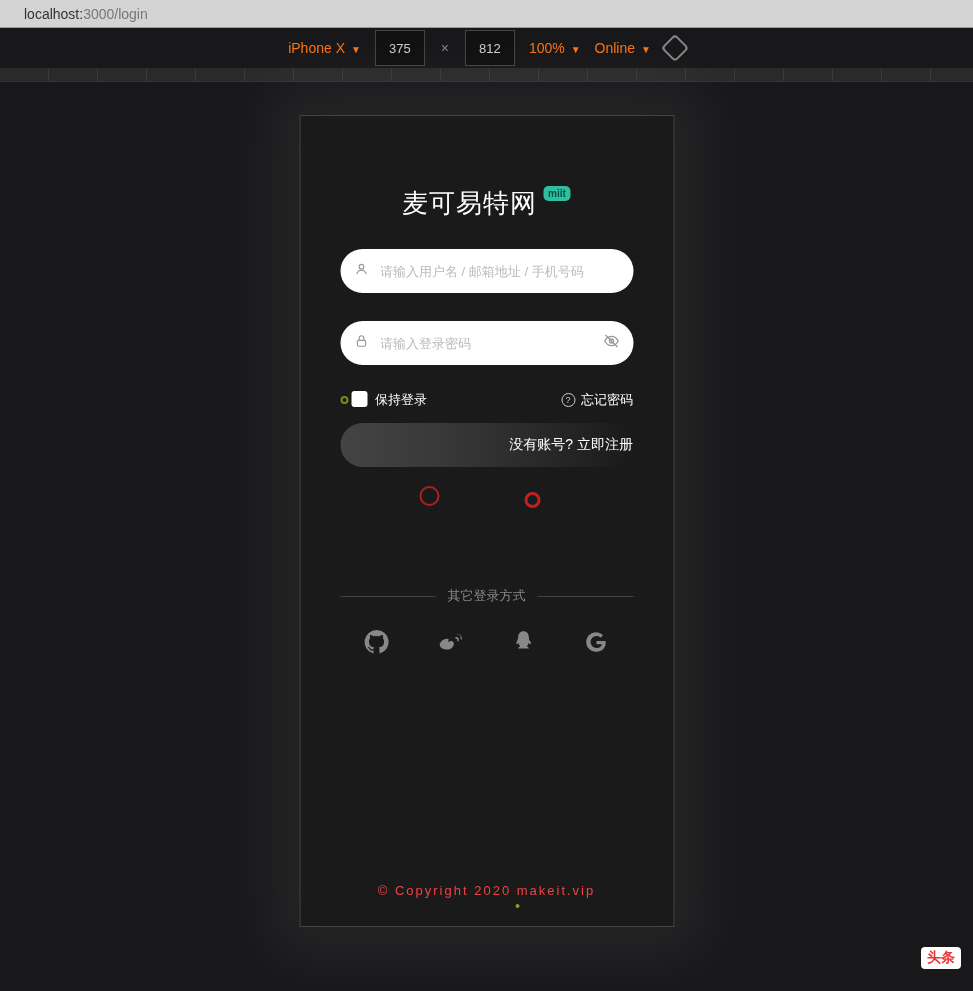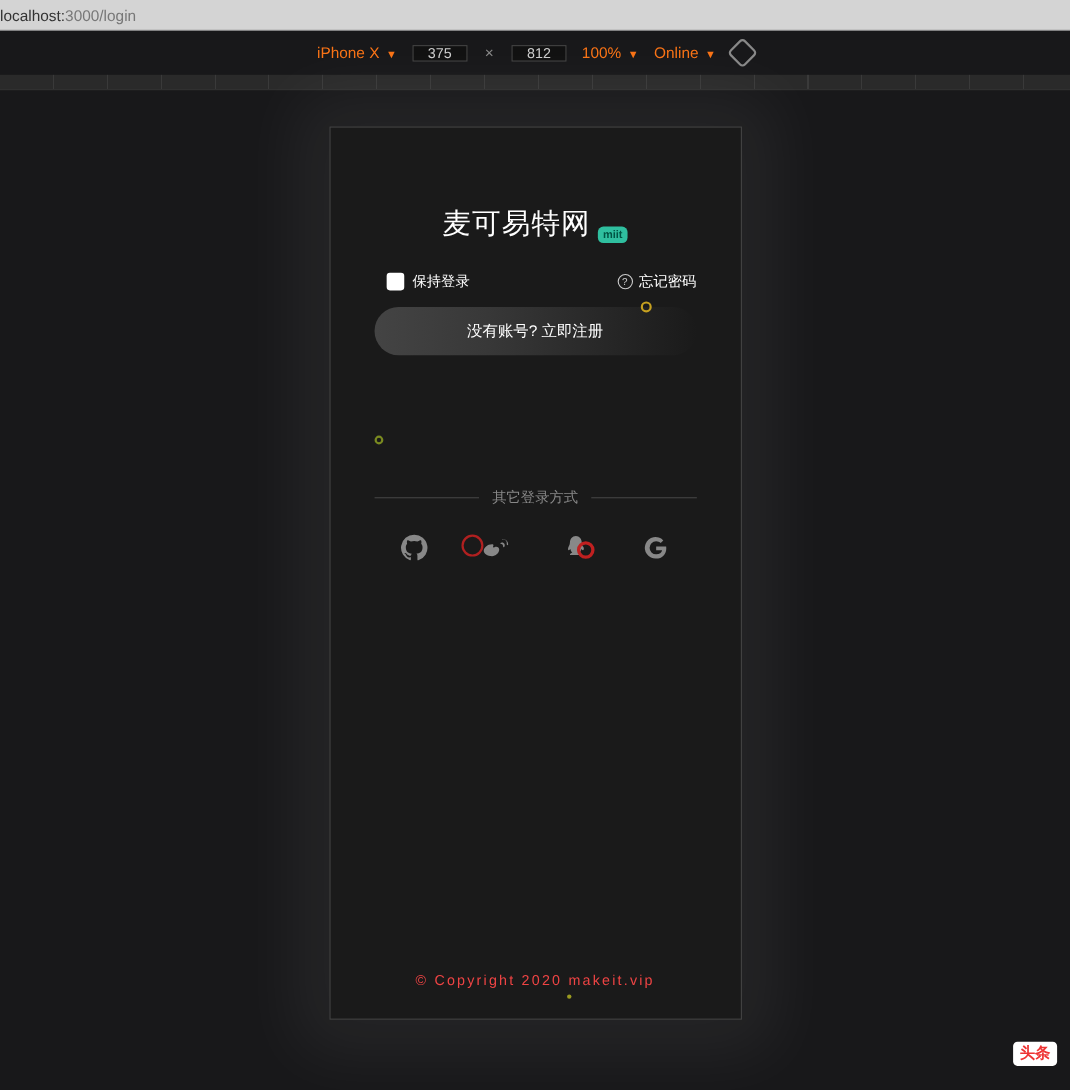--- a/index.html
+++ b/index.html
@@ -1,52 +1,52 @@
 <!DOCTYPE html>
 <html><head>
 <meta charset="utf-8">
 <style>
 * { margin: 0; padding: 0; box-sizing: border-box; }
 body { width: 973px; height: 991px; background: #18181a; font-family: -apple-system, "Microsoft YaHei", sans-serif; overflow: hidden; position: relative; }
 
-.url-bar { background: #d4d4d4; padding: 4px 0; font-size: 14px; color: #333; border-bottom: 1px solid #999; height: 28px; display: flex; align-items: center; }
+.url-bar { background: #d4d4d4; padding: 4px 24px; font-size: 14px; color: #333; border-bottom: 1px solid #999; height: 28px; display: flex; align-items: center; }
 .url-bar .path { color: #777; }
 
 .devtools-bar { background: #18181a; height: 40px; display: flex; align-items: center; justify-content: center; gap: 14px; color: #ddd; font-size: 14px; }
 .device-select { color: #f97316; background: transparent; }
 .device-select .caret { font-size: 10px; margin-left: 2px; }
-.dim-input { width: 50px; height: 15px; background: #111; border: 1px solid #444; color: #ccc; text-align: center; font-size: 13px; }
+.dim-input { width: 50px; height: 36px; background: #111; border: 1px solid #444; color: #ccc; text-align: center; font-size: 13px; }
 .dim-times { color: #888; margin: 0 2px; }
 .rotate-icon { width: 20px; height: 20px; border: 2px solid #888; border-radius: 4px; transform: rotate(45deg); display: inline-block; }
 
 .ruler-h { height: 14px; background: repeating-linear-gradient(to right, #2a2a2a 0, #2a2a2a 48px, #3a3a3a 48px, #3a3a3a 49px); border-bottom: 1px solid #333; }
 
 .viewport { position: absolute; top: 115px; left: 50%; transform: translateX(-50%); width: 375px; height: 812px; background: #1a1a1a; border: 1px solid #444; box-shadow: 0 0 60px 30px rgba(255,255,255,0.06); }
 
 .phone-content { width: 100%; height: 100%; position: relative; display: flex; flex-direction: column; align-items: center; padding: 0 40px; color: #fff; }
 
-.logo-row { margin-top: 70px; display: flex; align-items: flex-end; gap: 6px; }
+.logo-row { margin-top: 70px; display: flex; align-items: flex-start; gap: 6px; }
 .logo-text { font-size: 26px; font-weight: 400; color: #fff; letter-spacing: 1px; }
 .badge { background: #2fbf9f; color: #054; font-size: 10px; font-weight: 700; padding: 2px 5px; border-radius: 5px; }
 
 .field { position: relative; width: 100%; margin-top: 28px; }
 .field:first-of-type { margin-top: 50px; }
 .field input { width: 100%; height: 44px; border-radius: 22px; background: #fff; border: none; padding: 0 44px 0 40px; font-size: 13px; color: #333; outline: none; }
 .field input::placeholder { color: #bbb; }
 .field .left-icon { position: absolute; left: 14px; top: 50%; transform: translateY(-50%); color: #999; }
 .field .right-icon { position: absolute; right: 14px; top: 50%; transform: translateY(-50%); color: #999; }
 
 .actions-row { width: 100%; display: flex; justify-content: space-between; align-items: center; margin-top: 26px; font-size: 13px; }
-.checkbox-wrap { display: flex; align-items: center; gap: 8px; padding-left: 11px; }
+.checkbox-wrap { display: flex; gap: 8px; padding-left: 11px; }
 .checkbox-box { width: 16px; height: 16px; background: #fff; border-radius: 3px; }
 .forgot { display: flex; align-items: center; gap: 6px; }
 .q-icon { width: 14px; height: 14px; border: 1.5px solid #ccc; border-radius: 50%; display: inline-flex; align-items: center; justify-content: center; font-size: 9px; color: #ccc; }
 
 .login-btn { width: 100%; height: 44px; border-radius: 22px; margin-top: 26px; border: none; color: #fff; font-size: 15px; letter-spacing: 4px; background: linear-gradient(to right, #1a1a1a 0%, #2c2620 25%, #8a6940 60%, #dcb07c 90%, #f0cda0 100%); cursor: pointer; }
-.register-btn { width: 100%; height: 44px; border-radius: 22px; margin-top: 14px; border: none; color: #fff; font-size: 14px; background: linear-gradient(to right, #444 0%, #383838 35%, #1a1a1a 100%); cursor: pointer; }
+.register-btn { width: 100%; height: 44px; border-radius: 22px; margin-top: 14px; border: none; color: #fff; font-size: 14px; background: linear-gradient(to right, #444 0%, #383838 35%, #1a1a1a 100%); cursor: pointer; text-align: right; }
 
 .other-login { width: 100%; margin-top: 120px; text-align: center; color: #888; font-size: 13px; display: flex; align-items: center; gap: 12px; }
 .other-login .line { flex: 1; height: 1px; background: #444; }
 
 .social-row { width: 100%; display: flex; justify-content: space-around; margin-top: 24px; color: #888; }
 .social-row svg { width: 26px; height: 26px; fill: #888; }
 
 .copyright { position: absolute; bottom: 28px; left: 0; right: 0; text-align: center; font-size: 13px; color: #ef4444; letter-spacing: 2px; }
 
 .deco { position: absolute; border-radius: 50%; }
@@ -86,21 +86,46 @@
     <span class="deco d2"></span>
     <span class="deco d3"></span>
     <span class="deco d4"></span>
     <span class="deco d5"></span>
 
     <div class="logo-row">
       <span class="logo-text">麦可易特网</span>
       <span class="badge">miit</span>
     </div>
 
+    <div class="field">
+      <span class="left-icon">
+        <svg width="14" height="14" viewBox="0 0 24 24" fill="none" stroke="currentColor" stroke-width="2">
+            <circle cx="12" cy="8" r="4"></circle>
+            <path d="M4 21c0-4 4-7 8-7s8 3 8 7"></path>
+          </svg>
+      </span>
+      <input type="text" placeholder="请输入用户名 / 邮箱地址 / 手机号码" style="">
+    </div>
 
+    <div class="field">
+      <span class="left-icon">
+        <svg width="14" height="14" viewBox="0 0 24 24" fill="none" stroke="currentColor" stroke-width="2">
+            <rect x="5" y="11" width="14" height="10" rx="2"></rect>
+            <path d="M8 11V7a4 4 0 0 1 8 0v4"></path>
+          </svg>
+      </span>
+      <input type="password" placeholder="请输入登录密码" style="">
+      <span class="right-icon">
+        <svg width="16" height="16" viewBox="0 0 24 24" fill="none" stroke="currentColor" stroke-width="2">
+            <path d="M2 12s3.5-7 10-7 10 7 10 7-3.5 7-10 7-10-7-10-7z"></path>
+            <circle cx="12" cy="12" r="3"></circle>
+            <line x1="3" y1="3" x2="21" y2="21"></line>
+          </svg>
+      </span>
+    </div>
 
     <div class="actions-row">
       <label class="checkbox-wrap">
         <span class="checkbox-box"></span>
         <span>保持登录</span>
       </label>
       <a class="forgot">
         <span class="q-icon">?</span>
         <span>忘记密码</span>
       </a>

